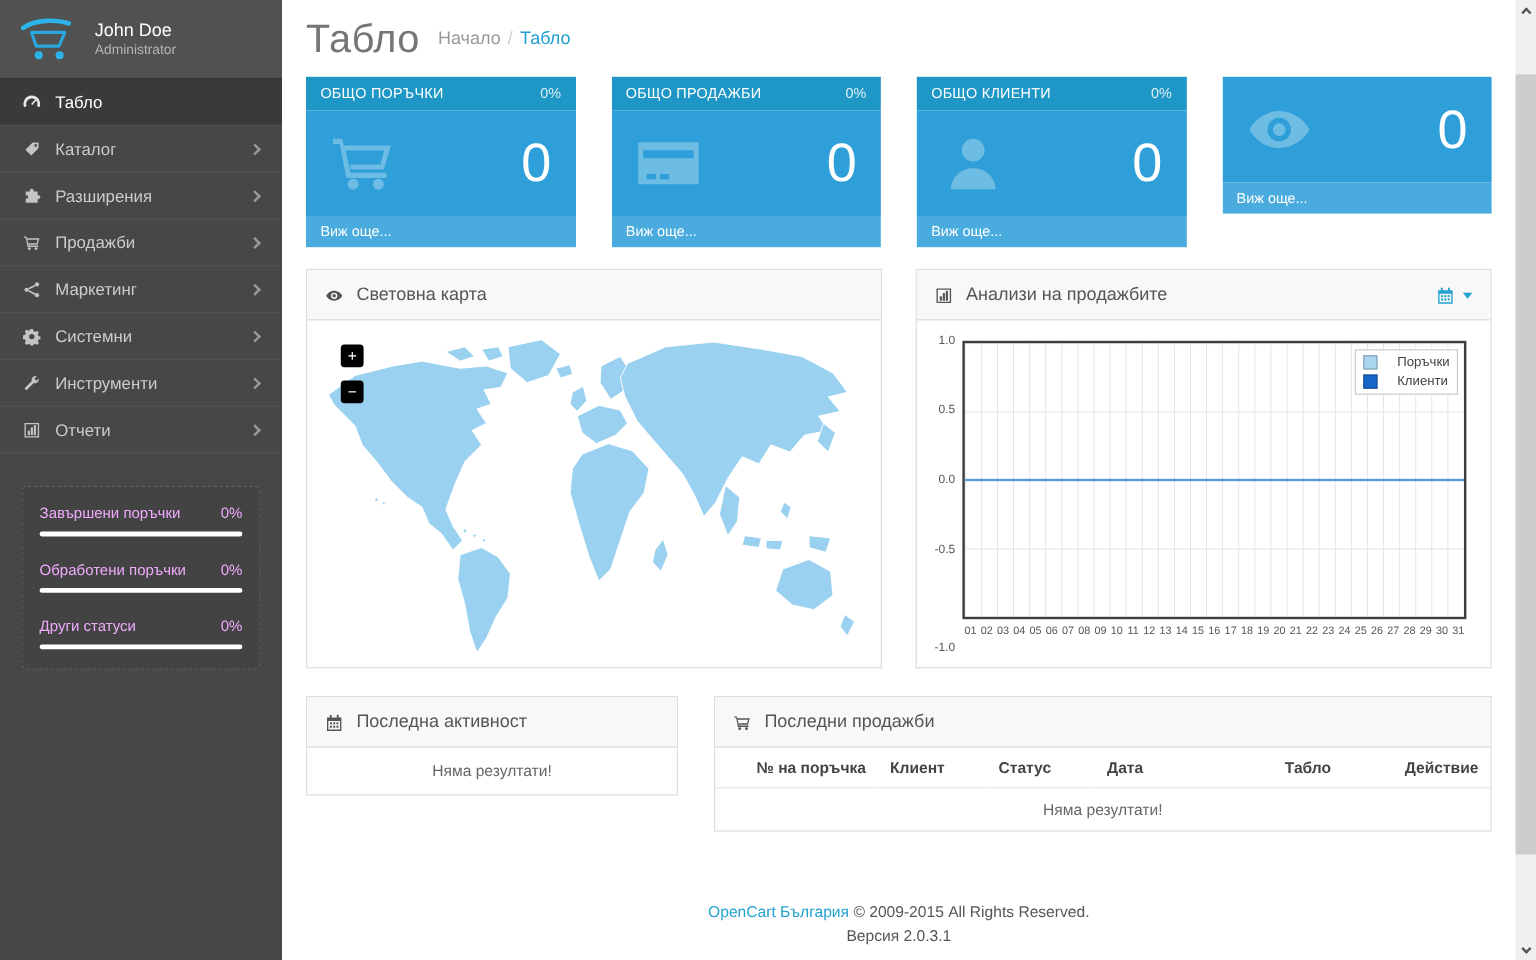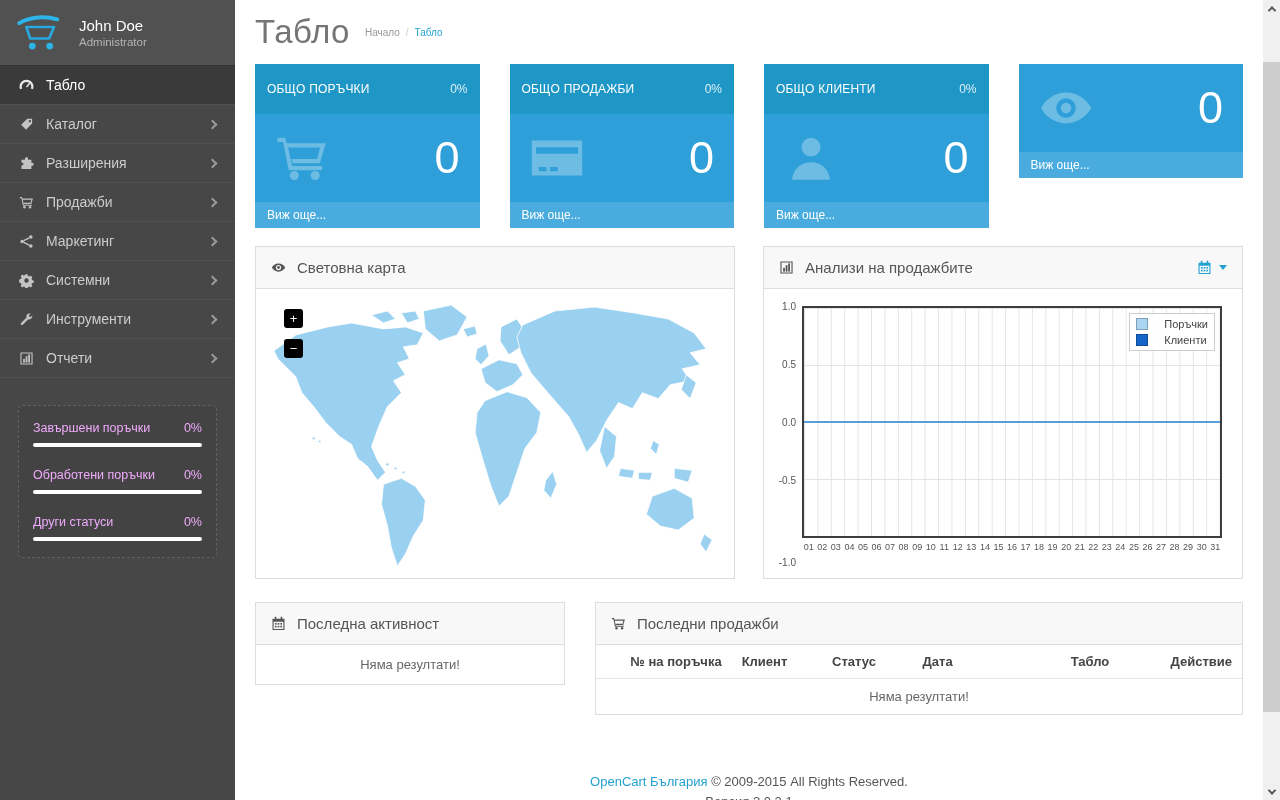--- a/index.html
+++ b/index.html
@@ -34,40 +34,40 @@
   .stats{margin:27px 18px;border:1px dashed #616161;border-radius:5px;padding:6px 14px 4px;background:#434343;}
   .stat{padding:9px 0 12px;}
   .stat-top{display:flex;justify-content:space-between;color:#f0abfc;font-size:12.5px;}
   .stat-bar{margin-top:8px;height:4px;background:#ffffff;border-radius:2px;overflow:hidden;}
   .stat-fill{height:100%;background:var(--blue);}
 
   
   .main{position:absolute;left:235px;right:17px;top:0;bottom:0;background:#fff;padding:0 20px;overflow:hidden;}
   .page-header{display:flex;align-items:center;gap:15px;padding:13px 0 4px;}
   .page-header h1{font-size:33px;font-weight:300;color:#757575;letter-spacing:.5px;}
-  .breadcrumb{font-size:10px;color:#999;}
+  .breadcrumb{font-size:15px;color:#999;}
   .bc-home{color:#999;cursor:pointer;}
   .bc-sep{color:#ccc;margin:0 6px;}
   .bc-current{color:var(--blue);cursor:pointer;}
 
   
   .tiles{display:flex;gap:30px;margin-top:9px;}
   .tile{flex:1;}
-  .tile-head{display:flex;justify-content:space-between;align-items:center;background:var(--tile-head);color:#fff;font-size:12px;padding:18px 12px;}
+  .tile-head{display:flex;justify-content:space-between;align-items:center;background:var(--tile-head);color:#fff;font-size:12px;padding:7px 12px;}
   .tile-title{letter-spacing:.2px;}
   .tile-percent{color:rgba(255,255,255,.85);}
   .tile-body{background:var(--tile-body);height:88px;position:relative;}
   .tile-body .icon{position:absolute;left:16px;top:50%;transform:translateY(-50%);color:rgba(255,255,255,.30);width:62px;height:56px;}
   .tile-body .icon svg{width:100%;height:100%;}
   .tile-value{position:absolute;right:20px;top:50%;transform:translateY(-50%);color:#fff;font-size:45px;font-weight:300;}
   .tile-foot{background:var(--tile-foot);color:#fff;font-size:12px;padding:6px 12px;cursor:pointer;}
 
   
   .panel{border:1px solid var(--panel-border);background:#fff;}
-  .panel-head{display:flex;align-items:center;gap:10px;background:#f8f8f8;border-bottom:1px solid var(--panel-border);padding:12px 15px;color:#555;font-size:15px;}
+  .panel-head{display:flex;align-items:flex-end;gap:10px;background:#f8f8f8;border-bottom:1px solid var(--panel-border);padding:12px 15px;color:#555;font-size:15px;}
   .panel-head .icon{width:16px;height:15px;color:#555;display:inline-flex;}
   .panel-head .icon svg{width:15px;height:15px;}
   .panel-head .spacer{flex:1;}
   .range-btn{display:inline-flex;align-items:center;gap:6px;color:var(--blue);cursor:pointer;}
   .range-btn .icon{color:var(--blue);}
   .caret-down{width:0;height:0;border-left:4px solid transparent;border-right:4px solid transparent;border-top:5px solid var(--blue);}
   .mid-row{display:flex;gap:28px;margin-top:18px;}
   .mid-row .panel{flex:1;}
   .map-body{height:289px;position:relative;overflow:hidden;}
   .map-body svg.world{position:absolute;inset:0;width:100%;height:100%;}

